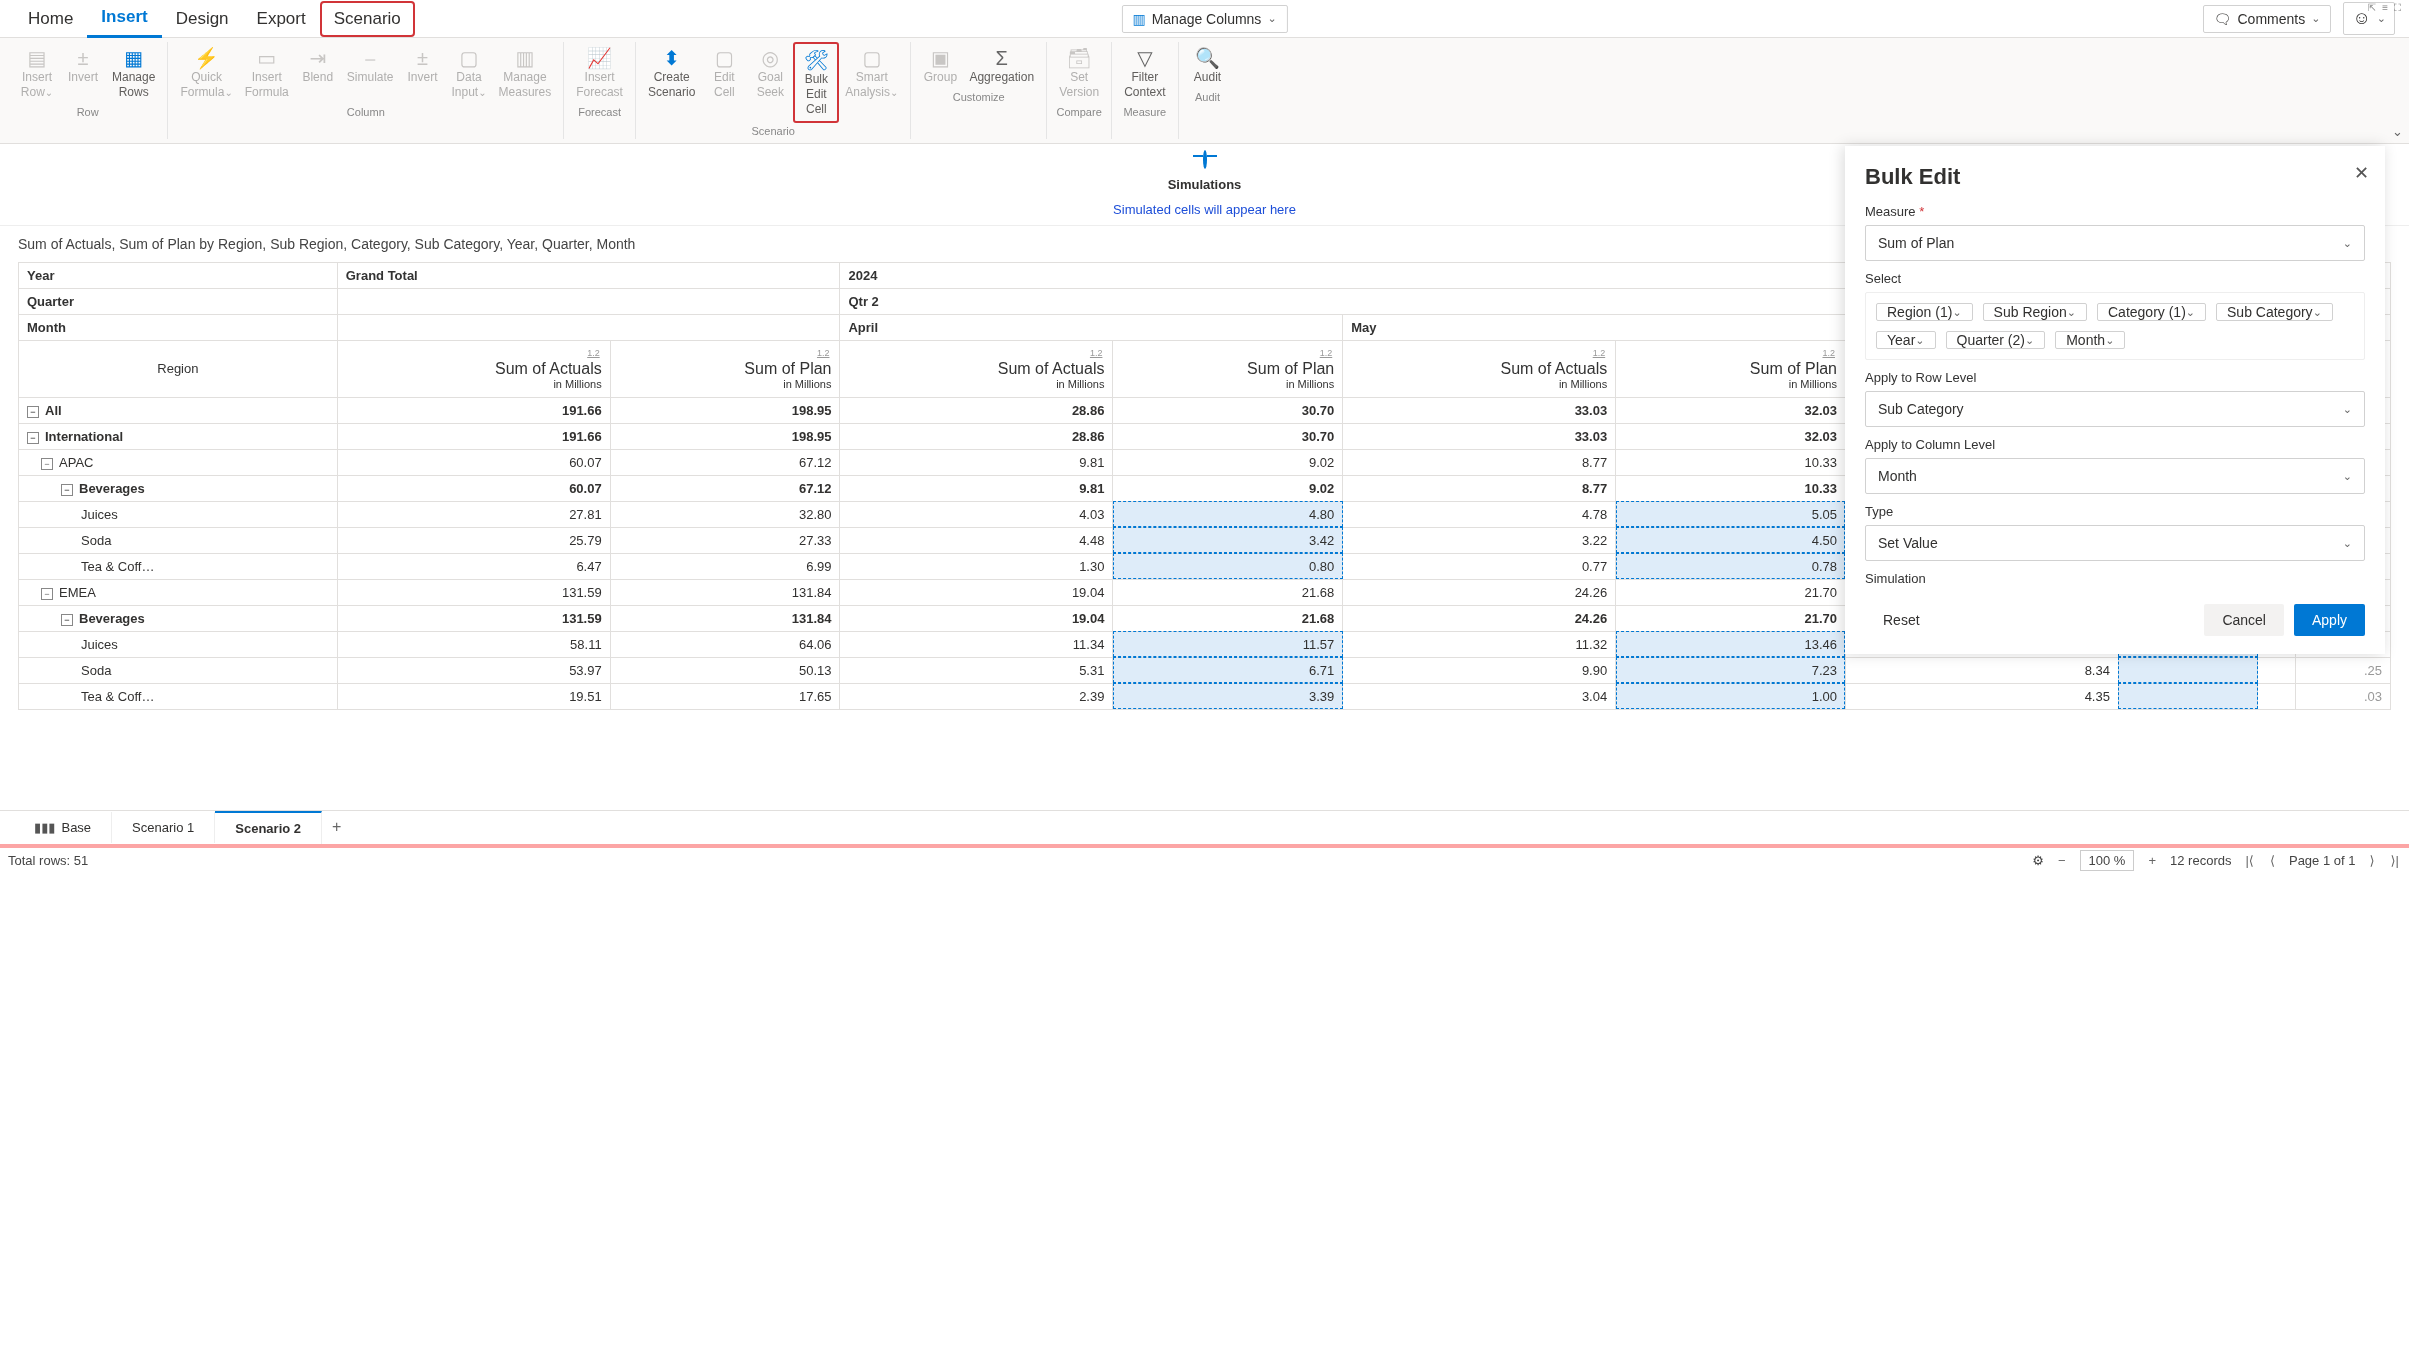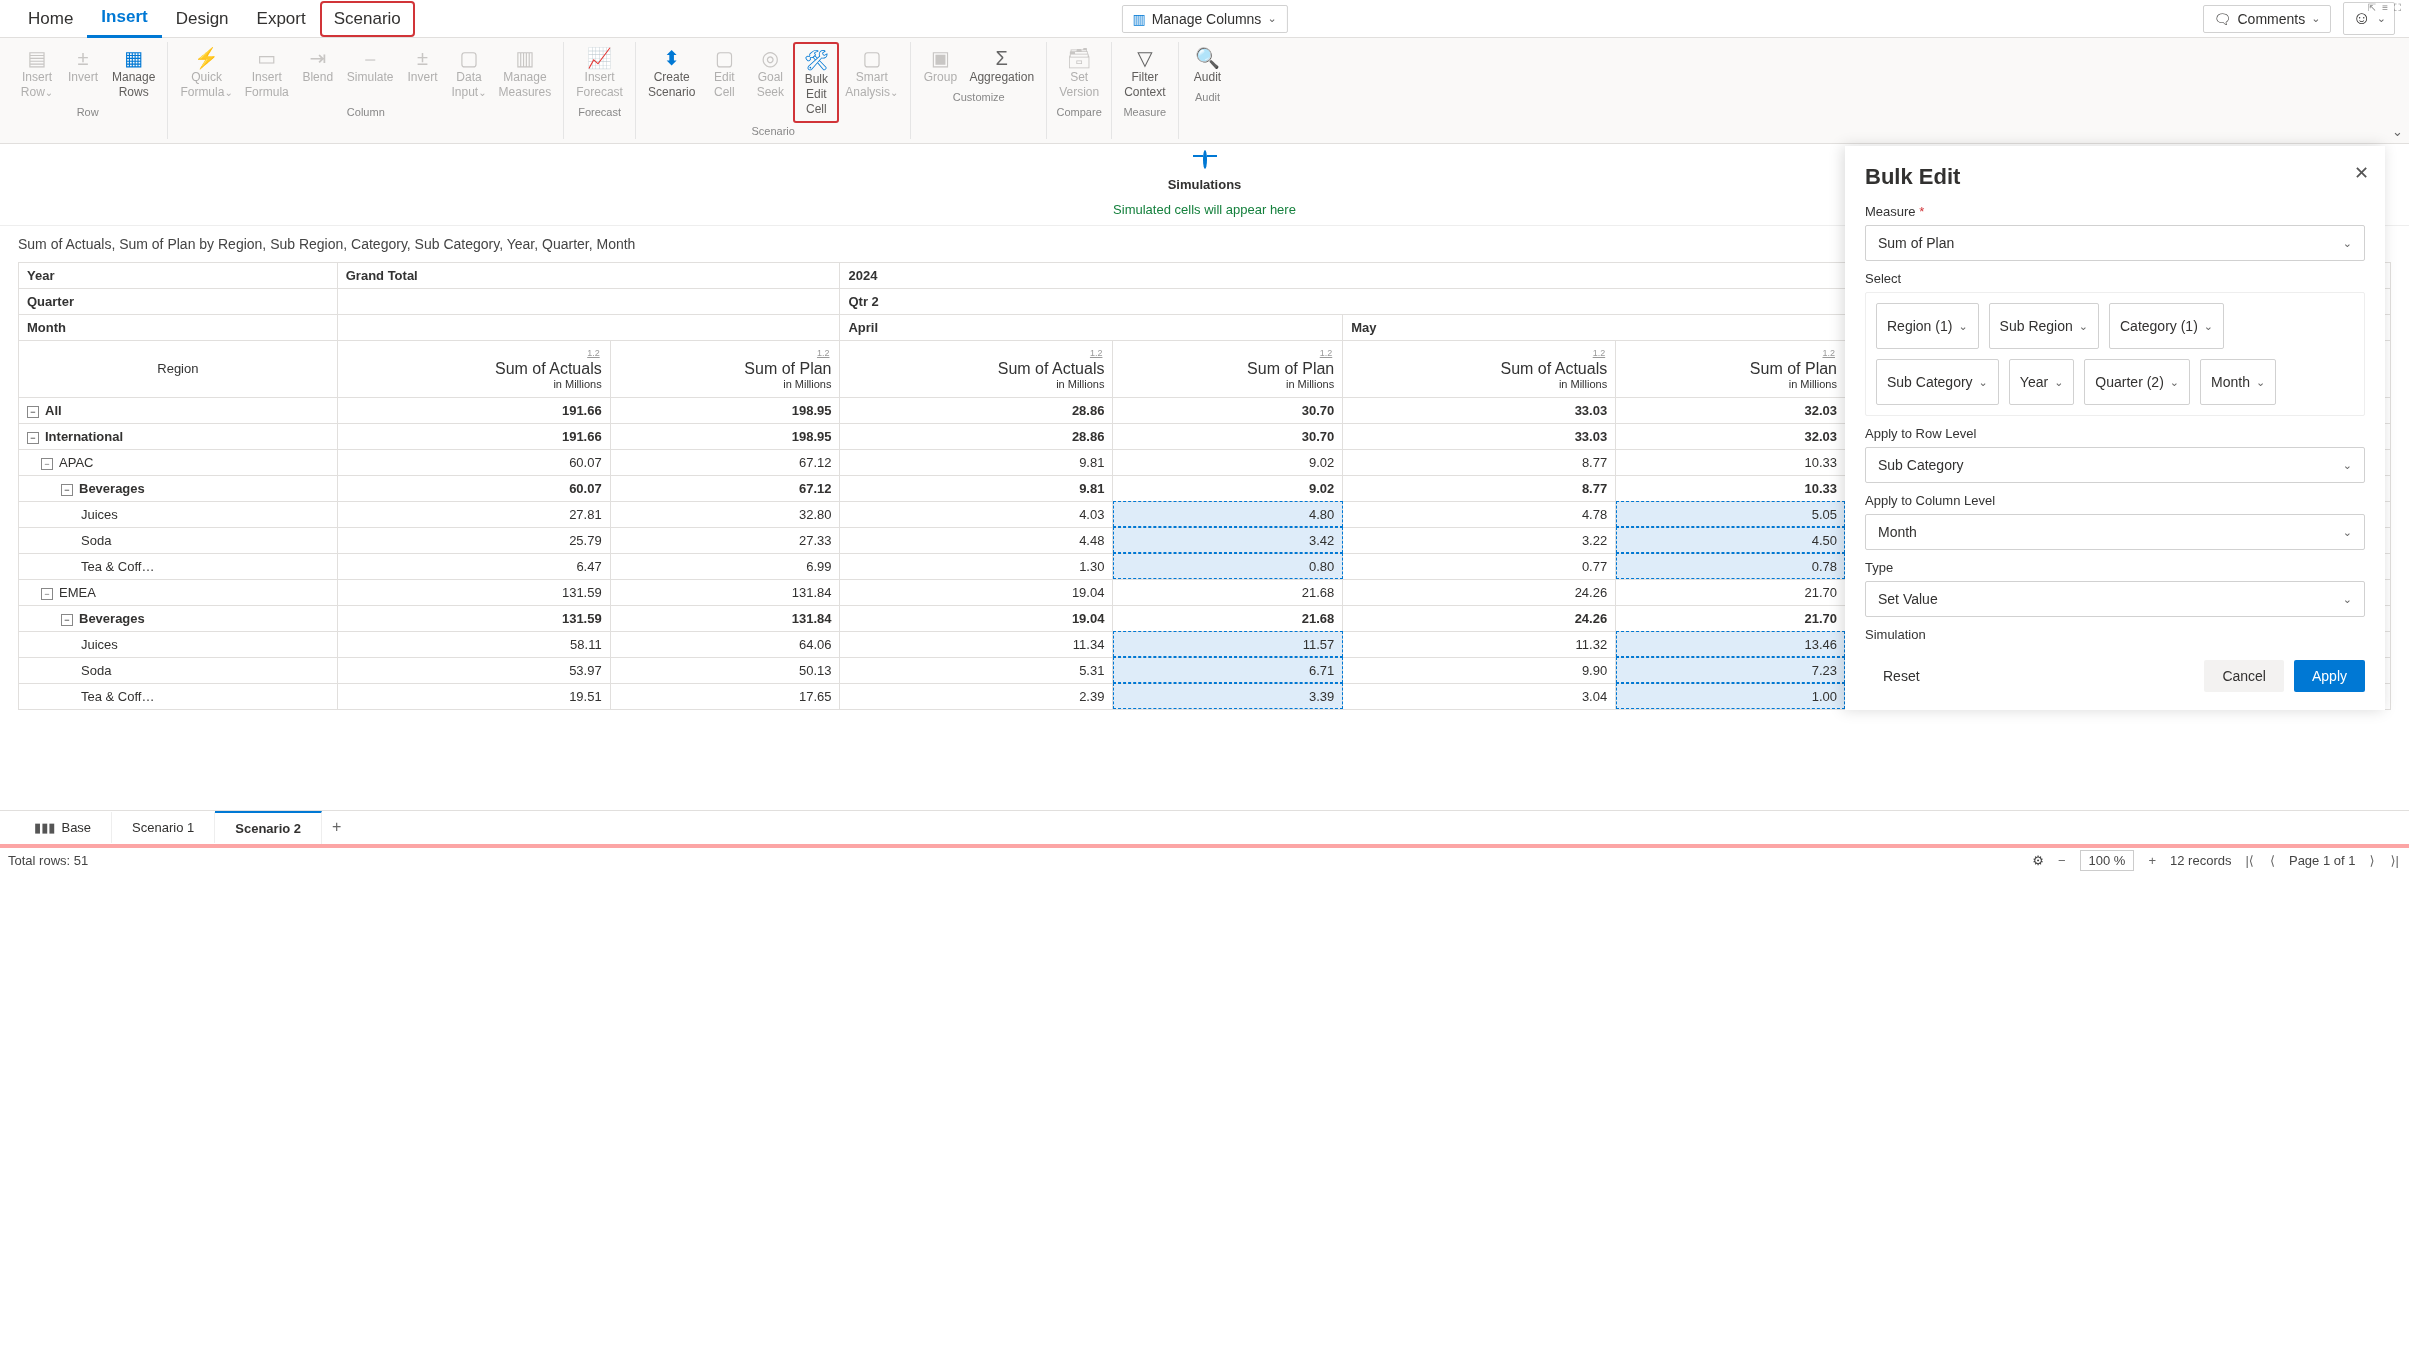--- a/index.html
+++ b/index.html
@@ -26,21 +26,21 @@
 .ribbon-btn.disabled { color: #b0afae; }
 .ribbon-btn .ricon { font-size: 20px; height: 24px; display: flex; align-items: center; justify-content: center; color: #666;}
 .ribbon-btn.disabled .ricon { color: #c8c6c4;}
 .ribbon-btn.highlighted { border: 2px solid #d13438; border-radius: 3px; }
 .ribbon-group-label { color: #888; font-size: 11px; padding: 2px 0; }
 .ribbon-expand { position:absolute; right:6px; bottom:4px; color:#666; cursor:pointer;}
 
 
 .sim-bar { display: flex; align-items: center; gap: 10px; padding: 8px 18px; border-bottom: 1px solid #eee; font-size:13px;flex-direction:column;}
 .sim-bar .sim-label { font-weight:600; color:#323130;}
-.sim-bar .sim-text { color:#15803d;}
+.sim-bar .sim-text { color:#1d4ed8;}
 .sim-dot { width:10px;height:10px;border:2px solid #0078d4;border-radius:50%; position:relative;}
 .sim-dot::before { content:''; position:absolute; left:-12px; top:3px; width:10px; height:2px; background:#0078d4;}
 .sim-dot::after { content:''; position:absolute; right:-12px; top:3px; width:10px; height:2px; background:#0078d4;}
 
 
 .desc { padding: 10px 18px; color: #444; font-size:14px;}
 
 
 .table-wrap { padding: 0 18px; overflow: hidden; }
 .data-table { border-collapse: collapse; width: 100%; font-size: 13px; }
@@ -60,21 +60,21 @@
 .cut-col { color:#999; }
 
 
 .side-panel { position: absolute; top: 146px; right: 24px; width: 540px; background: #fff; box-shadow: -2px 0 14px rgba(0,0,0,.15); padding: 18px 20px; }
 .side-panel h2 { font-size: 22px; font-weight: 600; margin-bottom: 14px; }
 .side-panel .close-x { position: absolute; top: 16px; right: 16px; cursor: pointer; font-size: 18px; color:#555;}
 .field-label { font-size: 13px; margin: 10px 0 6px; color:#333;}
 .req-star { color: #d13438; }
 .dropdown { border: 1px solid #d1d1d1; padding: 9px 12px; display: flex; justify-content: space-between; align-items: center; border-radius: 2px; cursor: pointer; font-size:14px;}
 .chip-row { display: flex; flex-wrap: wrap; gap: 10px; border: 1px solid #eee; padding: 10px; border-radius: 2px; }
-.chip { border: 1px solid #d1d1d1; padding: 14px 10px; border-radius: 2px; display: flex; align-items: center; gap: 6px; cursor: pointer; font-size:14px;}
+.chip { border: 1px solid #d1d1d1; padding: 0 10px; border-radius: 2px; display: flex; align-items: center; cursor: pointer; font-size:14px;}
 .slider-row { display: flex; align-items: center; gap: 16px; margin-top:6px;}
 .slider { flex: 1; position: relative; height: 4px; background: #d1d1d1; border-radius: 2px; }
 .slider-fill { position: absolute; height: 100%; background: #0078d4; border-radius: 2px; width: 58%; }
 .slider-thumb { position: absolute; top: -6px; width: 16px; height: 16px; background: #0078d4; border-radius: 50%; left: calc(58% - 8px); }
 .num-input { border: 1px solid #d1d1d1; padding: 7px 10px; width: 130px; display:flex; justify-content:space-between; align-items:center;}
 .panel-actions { display: flex; gap: 10px; margin-top: 18px; }
 .btn { padding: 8px 18px; border-radius: 2px; cursor: pointer; font-size:14px; text-align:center;}
 .btn-reset { background:#fff; }
 .btn-cancel { background: #f3f2f1; margin-left:auto;}
 .btn-primary { background: #0078d4; color: #fff; }

